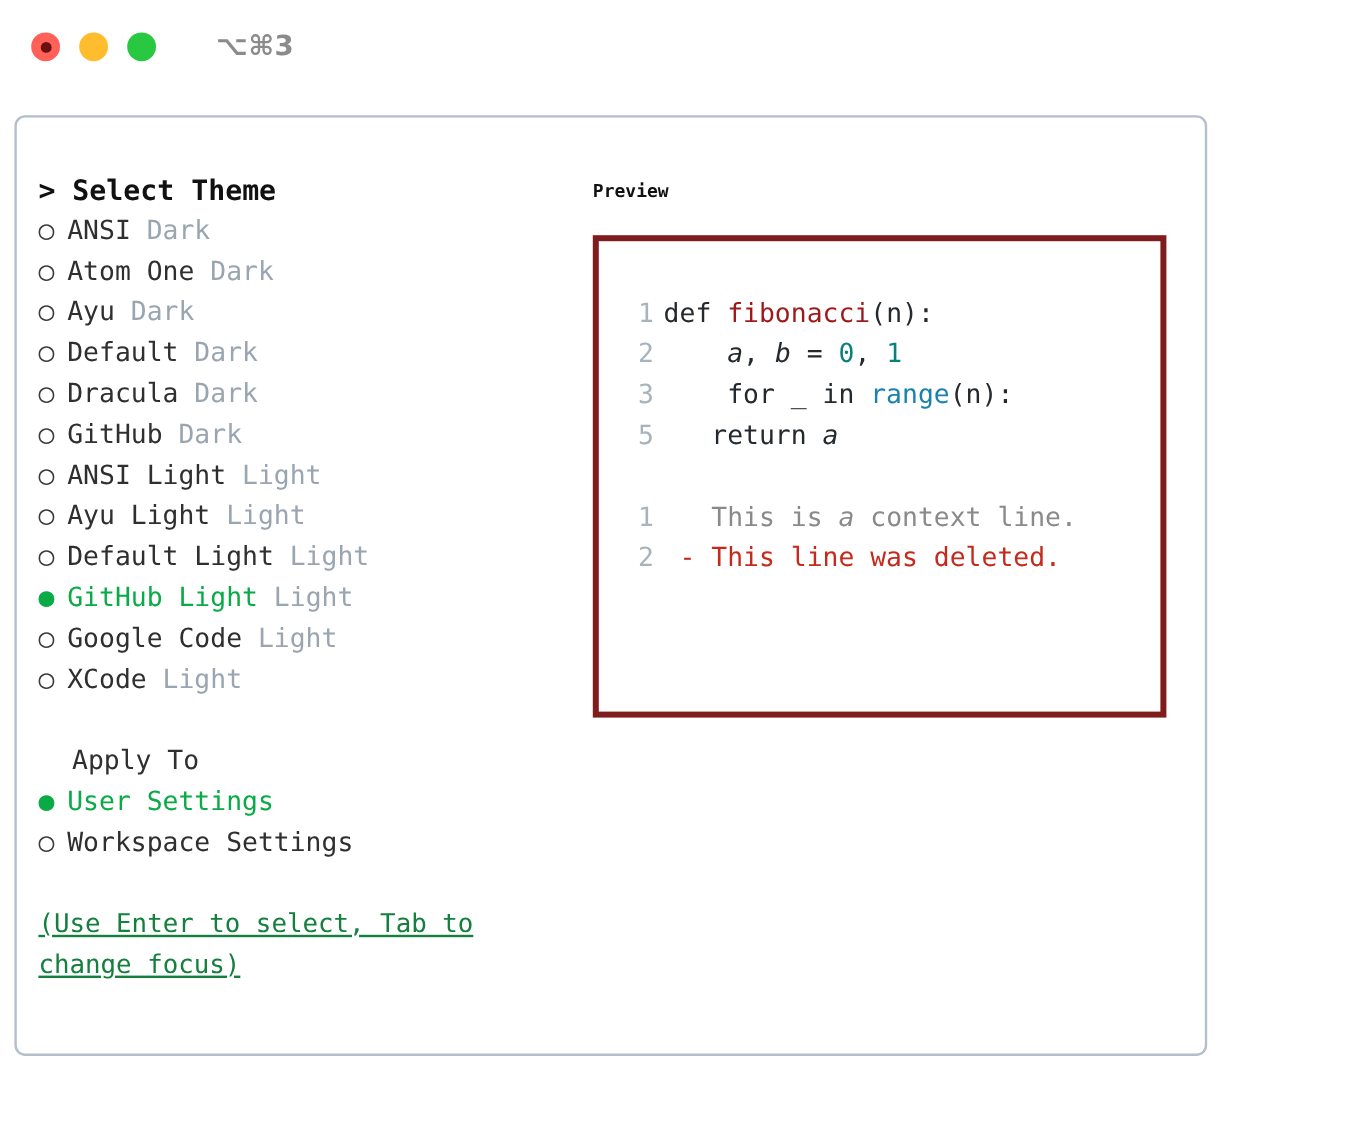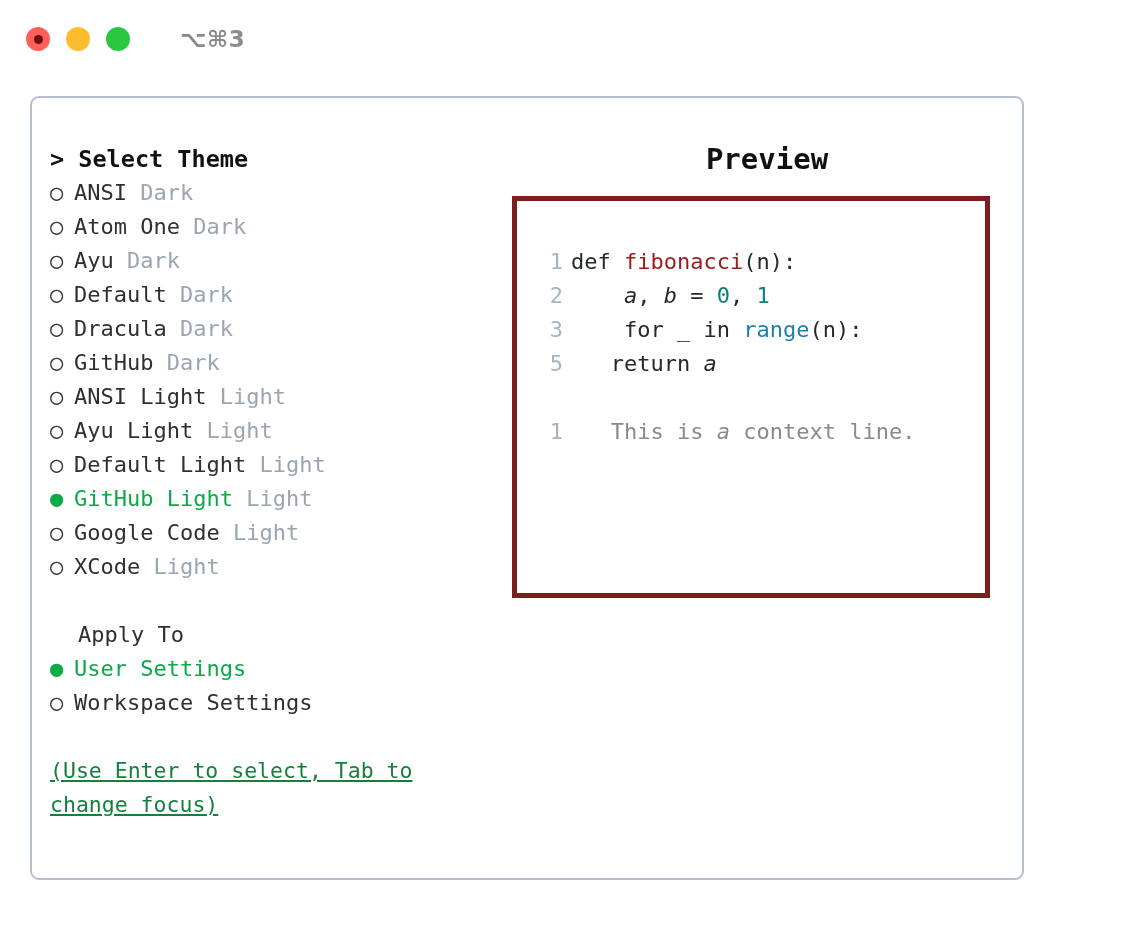--- a/index.html
+++ b/index.html
@@ -64,21 +64,21 @@
     font-size: 23px;
     font-weight: 700;
     color: #8b8b8b;
     letter-spacing: 0.5px;
     line-height: 1;
   }
 
   
   .panel {
     position: absolute;
-    left: 30px;
+    left: 12px;
     top: 96px;
     width: 994px;
     height: 784px;
     border: 2px solid #b4bfcb;
     border-radius: 9px;
     box-sizing: border-box;
     background: #ffffff;
   }
 
   .panel-inner {
@@ -137,26 +137,25 @@
     line-height: 34px;
     color: #15803d;
     width: 400px;
     white-space: normal;
     text-decoration: underline;
   }
   .hint-block { margin-top: 34px; }
 
   
   .preview-title {
-    font-size: 29px;
+    font-size: 15px;
     font-weight: 700;
     color: #111111;
     line-height: 34px;
     white-space: pre;
-    text-align: center;
   }
   .preview-box {
     margin-top: 20px;
     width: 478px;
     height: 402px;
     border: 5px solid #7f1d1d;
     box-sizing: border-box;
     background: #ffffff;
     padding: 44px 0 0 20px;
   }
@@ -236,19 +235,20 @@
       <div class="col-right">
         <div class="preview-title">Preview</div>
         <div class="preview-box">
           <div id="code-block">
               <div class="code-line"><span class="ln">1</span><span>def </span><span class="tok-fn">fibonacci</span><span>(n):</span></div>
               <div class="code-line"><span class="ln">2</span><span>    </span><span class="tok-var">a</span><span>, </span><span class="tok-var">b</span><span> = </span><span class="tok-num">0</span><span>, </span><span class="tok-num">1</span></div>
               <div class="code-line"><span class="ln">3</span><span>    for _ in </span><span class="tok-bi">range</span><span>(n):</span></div>
               <div class="code-line"><span class="ln">5</span><span>   return </span><span class="tok-var">a</span></div>
               <div class="blank-line"></div>
               <div class="code-line"><span class="ln">1</span><span class="tok-ctx">   This is </span><span class="tok-ctx tok-var">a</span><span class="tok-ctx"> context line.</span></div>
+              <div class="code-line"><span class="ln">2</span><span class="tok-del"> - This line was deleted.</span></div>
             </div>
         </div>
       </div>
 
     </div>
   </div>
 </div>
 
 </body></html>

